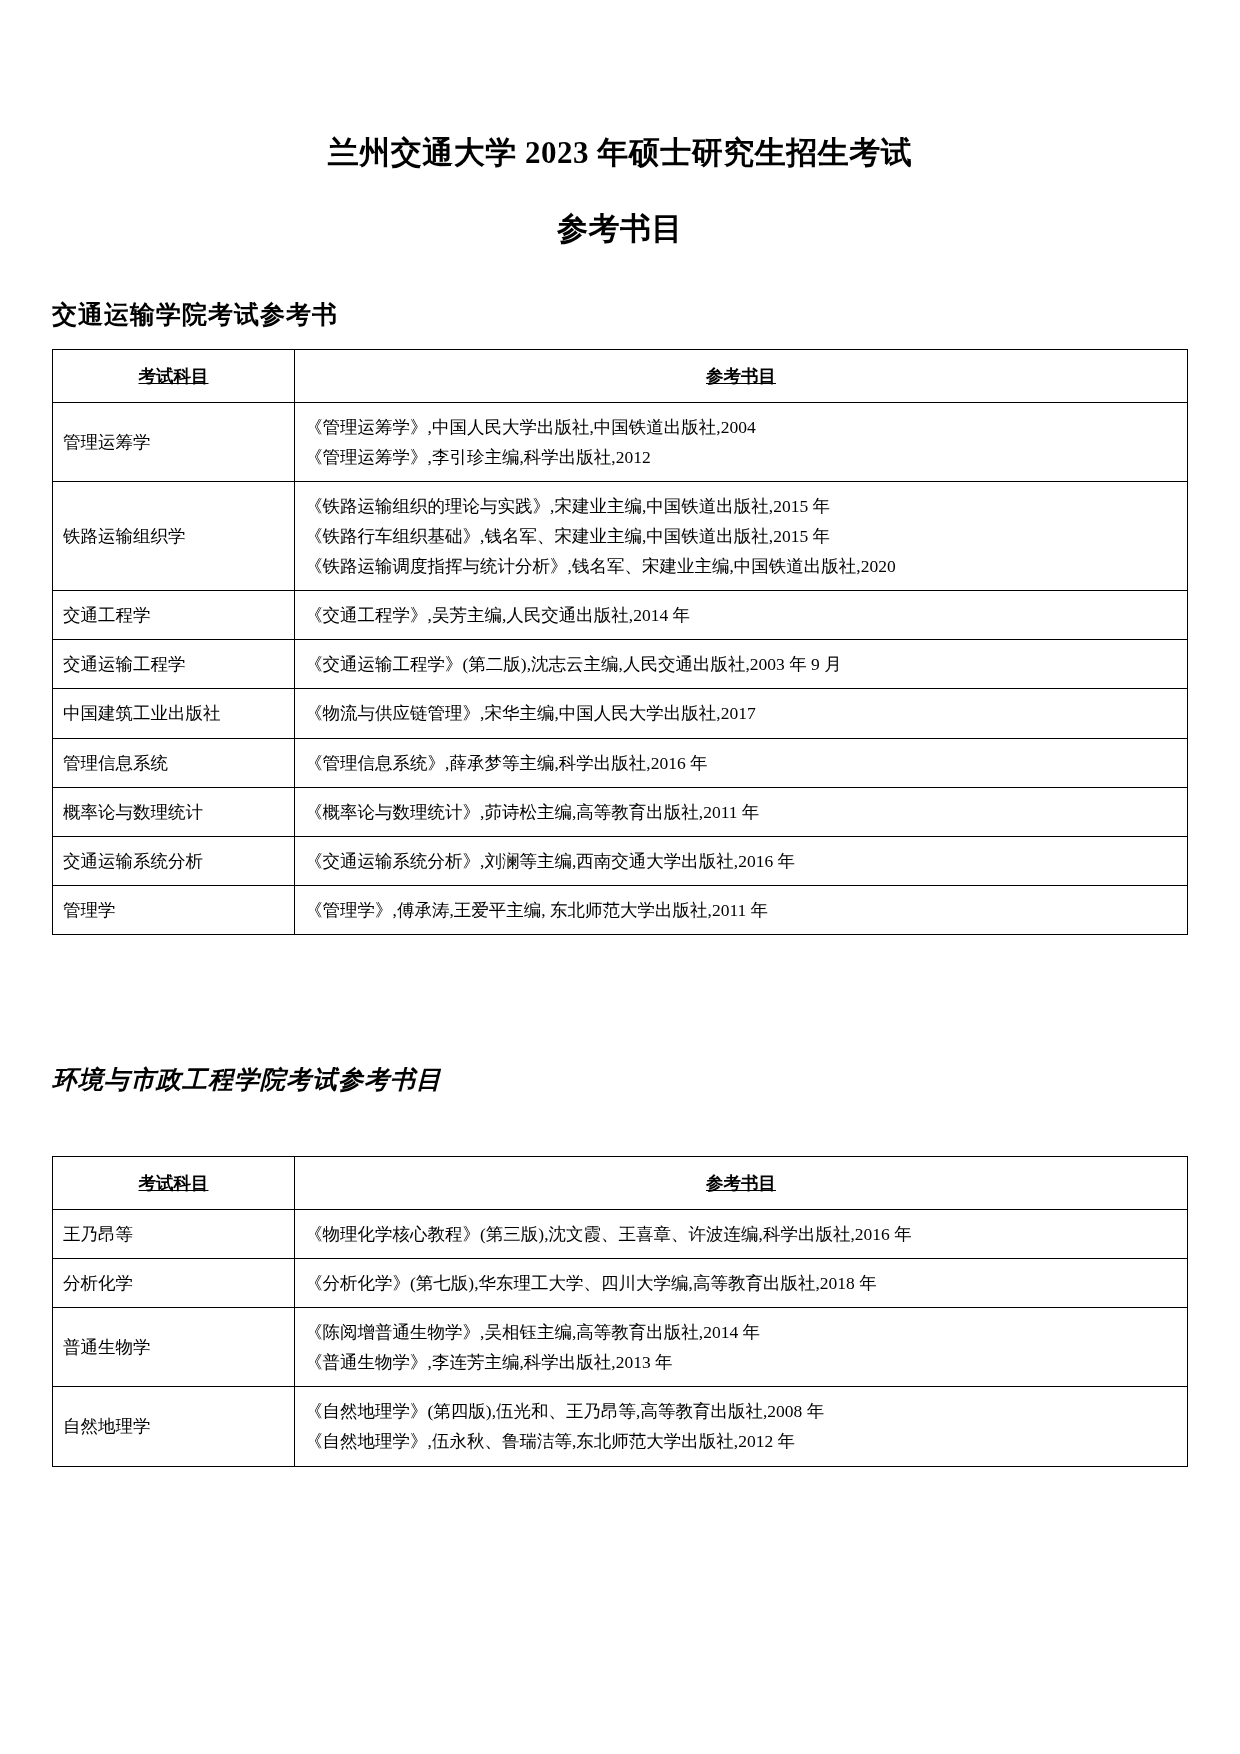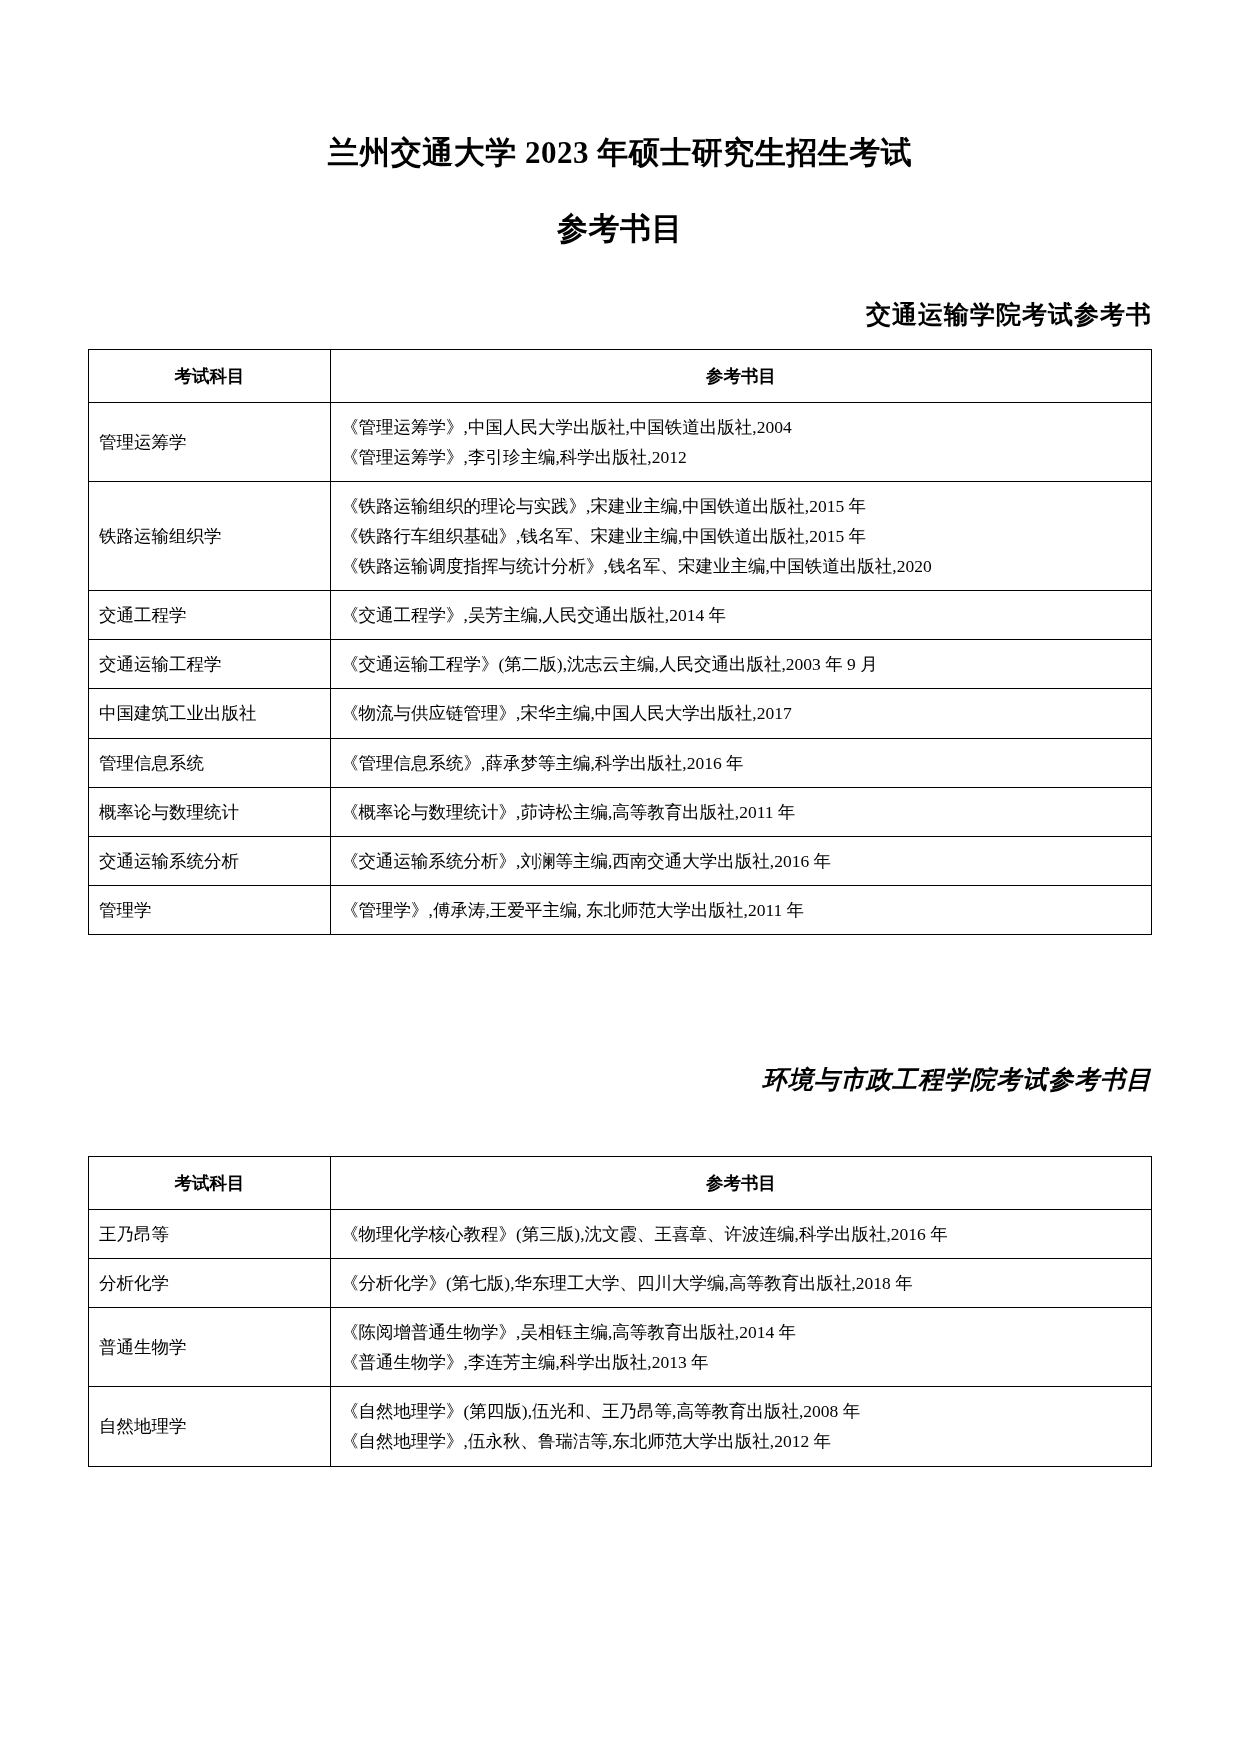--- a/index.html
+++ b/index.html
@@ -12,34 +12,34 @@
     height: 1754px;
     font-family: "Liberation Serif", "DejaVu Serif", serif;
     color: #000000;
     -webkit-font-smoothing: none;
   }
   .page {
     position: relative;
     width: 1240px;
     height: 1754px;
     box-sizing: border-box;
-    padding: 0 88px;
+    padding: 0 52px;
   }
   .doc-title {
     text-align: center;
     font-weight: bold;
     font-size: 31px;
     line-height: 1.35;
     letter-spacing: 0.5px;
   }
   .title-line-1 { padding-top: 132px; }
   .title-line-2 { padding-top: 34px; }
 
   .section-heading {
-    text-align: right;
+    text-align: left;
     font-weight: bold;
     font-size: 25px;
     letter-spacing: 1px;
   }
   .sec1 { padding-top: 48px; padding-bottom: 18px; }
   .sec2 { padding-top: 62px; padding-bottom: 0; font-style: italic; }
 
   table.ref-table {
     width: 100%;
     border-collapse: collapse;
@@ -51,20 +51,21 @@
     padding: 9px 10px;
     vertical-align: middle;
     text-align: left;
     font-weight: normal;
     line-height: 1.72;
   }
   table.ref-table th {
     text-align: center;
     font-weight: bold;
     padding: 11px 10px;
+    text-decoration: underline;
   }
   col.c-subject { width: 242px; }
   col.c-books   { width: auto; }
 
   .cell-books div { white-space: normal; }
 
   .spacer-1 { height: 66px; }
   .spacer-2 { height: 60px; }
 </style>
 </head>

